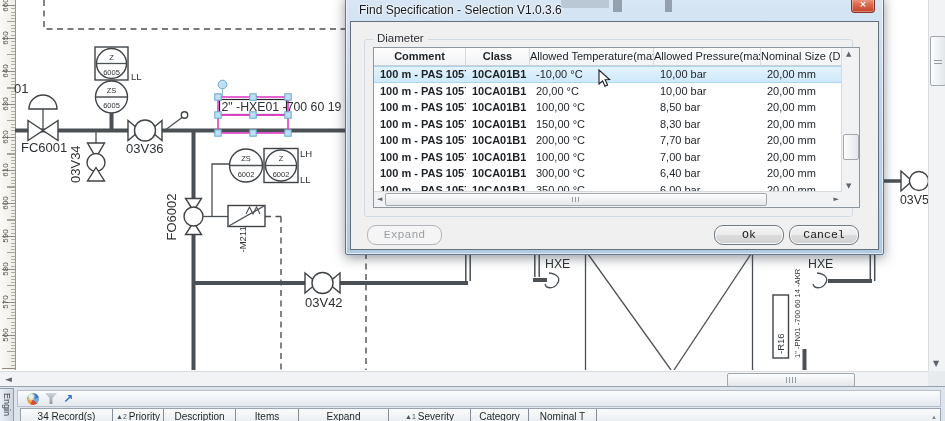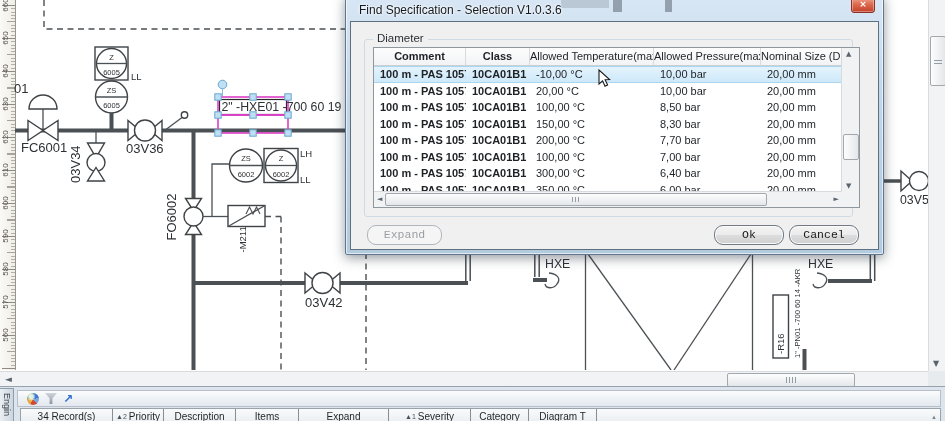--- a/index.html
+++ b/index.html
@@ -444,21 +444,21 @@
       <span>Expand</span>
       </div>
     <div class="bh-cell" style="width:82px">
       <span class="sortglyph">▲1</span>
       <span>Severity</span>
       </div>
     <div class="bh-cell" style="width:58px">
       <span>Category</span>
       </div>
     <div class="bh-cell" style="width:68px">
-      <span>Diagram T</span>
+      <span>Nominal T</span>
       </div>
     <div class="bh-cell bh-fill">
       <span class="mini-arrow">▲</span>
       </div>
   </div>
 </div>
 
 <svg class="cursor" width="18" height="20">
   <polygon points="1,1 1,15 4.6,11.8 7,17.3 9.6,16.1 7.1,10.8 11.6,10.5" fill="#fff" stroke="#1a1a1a" stroke-width="1.1"></polygon>
 </svg>

